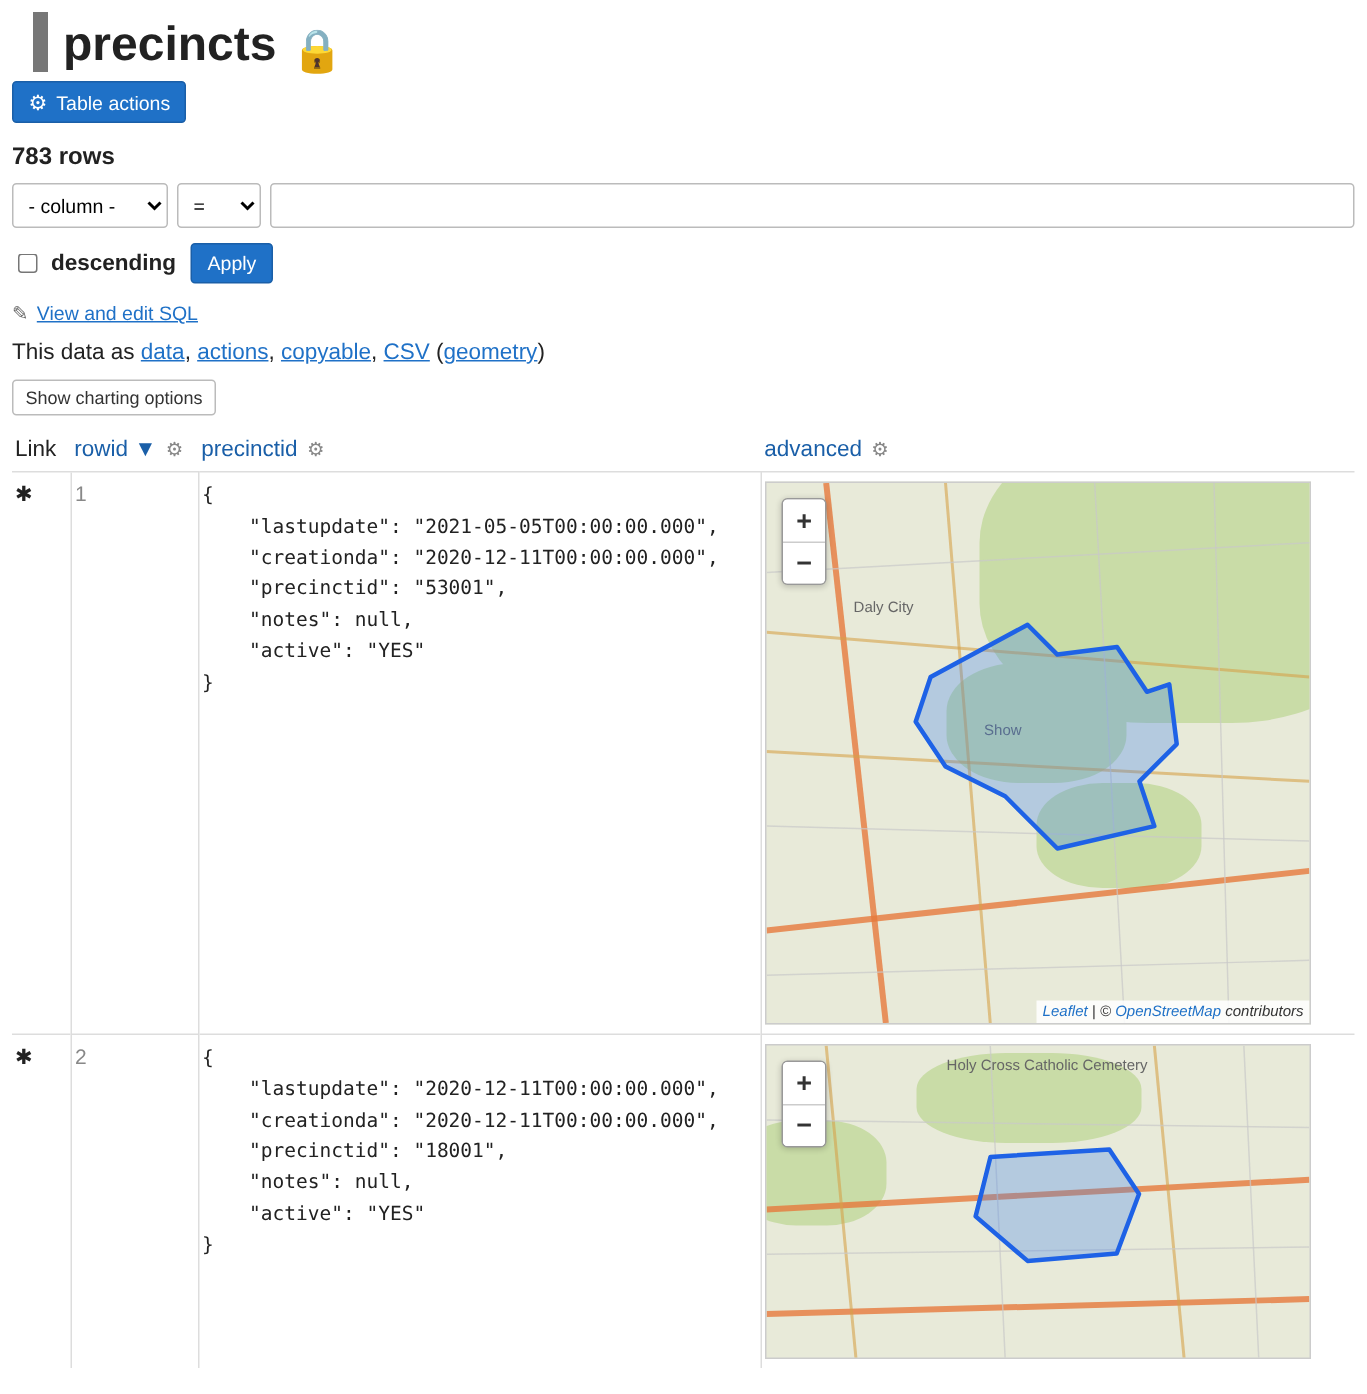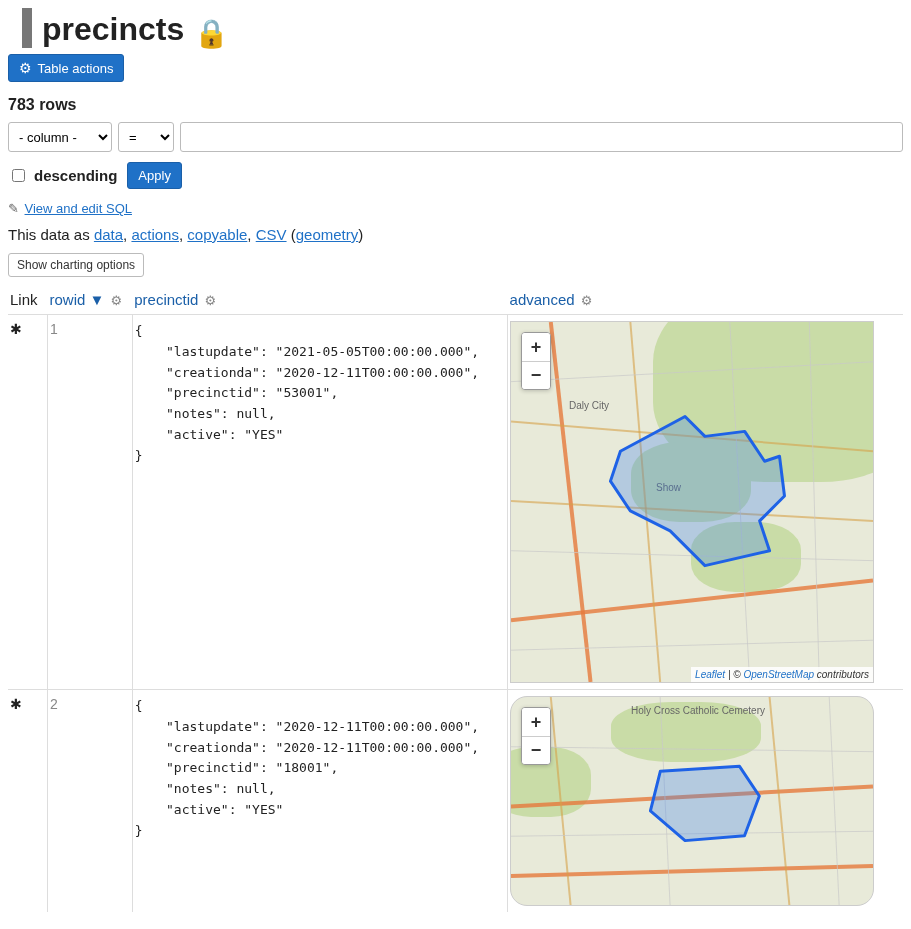--- a/index.html
+++ b/index.html
@@ -152,21 +152,21 @@
   }
   td.geom-cell { padding: 6px 0 6px 6px; }
   .map {
     position: relative;
     width: 364px;
     height: 362px;
     border: 1px solid #ccc;
     background: #e8ead9;
     overflow: hidden;
   }
-  .map.small { height: 210px; border-radius: 17px; }
+  .map.small { height: 210px; }
   .map-bg {
     position: absolute; inset: 0;
   }
   .map-roads { position: absolute; inset: 0; }
   .map-roads line { stroke: #d6a24a; stroke-width: 2; opacity: 0.6; }
   .map-roads line.hwy { stroke: #e67a3c; stroke-width: 4; opacity: 0.8; }
   .map-roads line.minor { stroke: #c9c9c9; stroke-width: 1; opacity: 0.7; }
   .map-green {
     position: absolute;
     background: #c9dca7;

